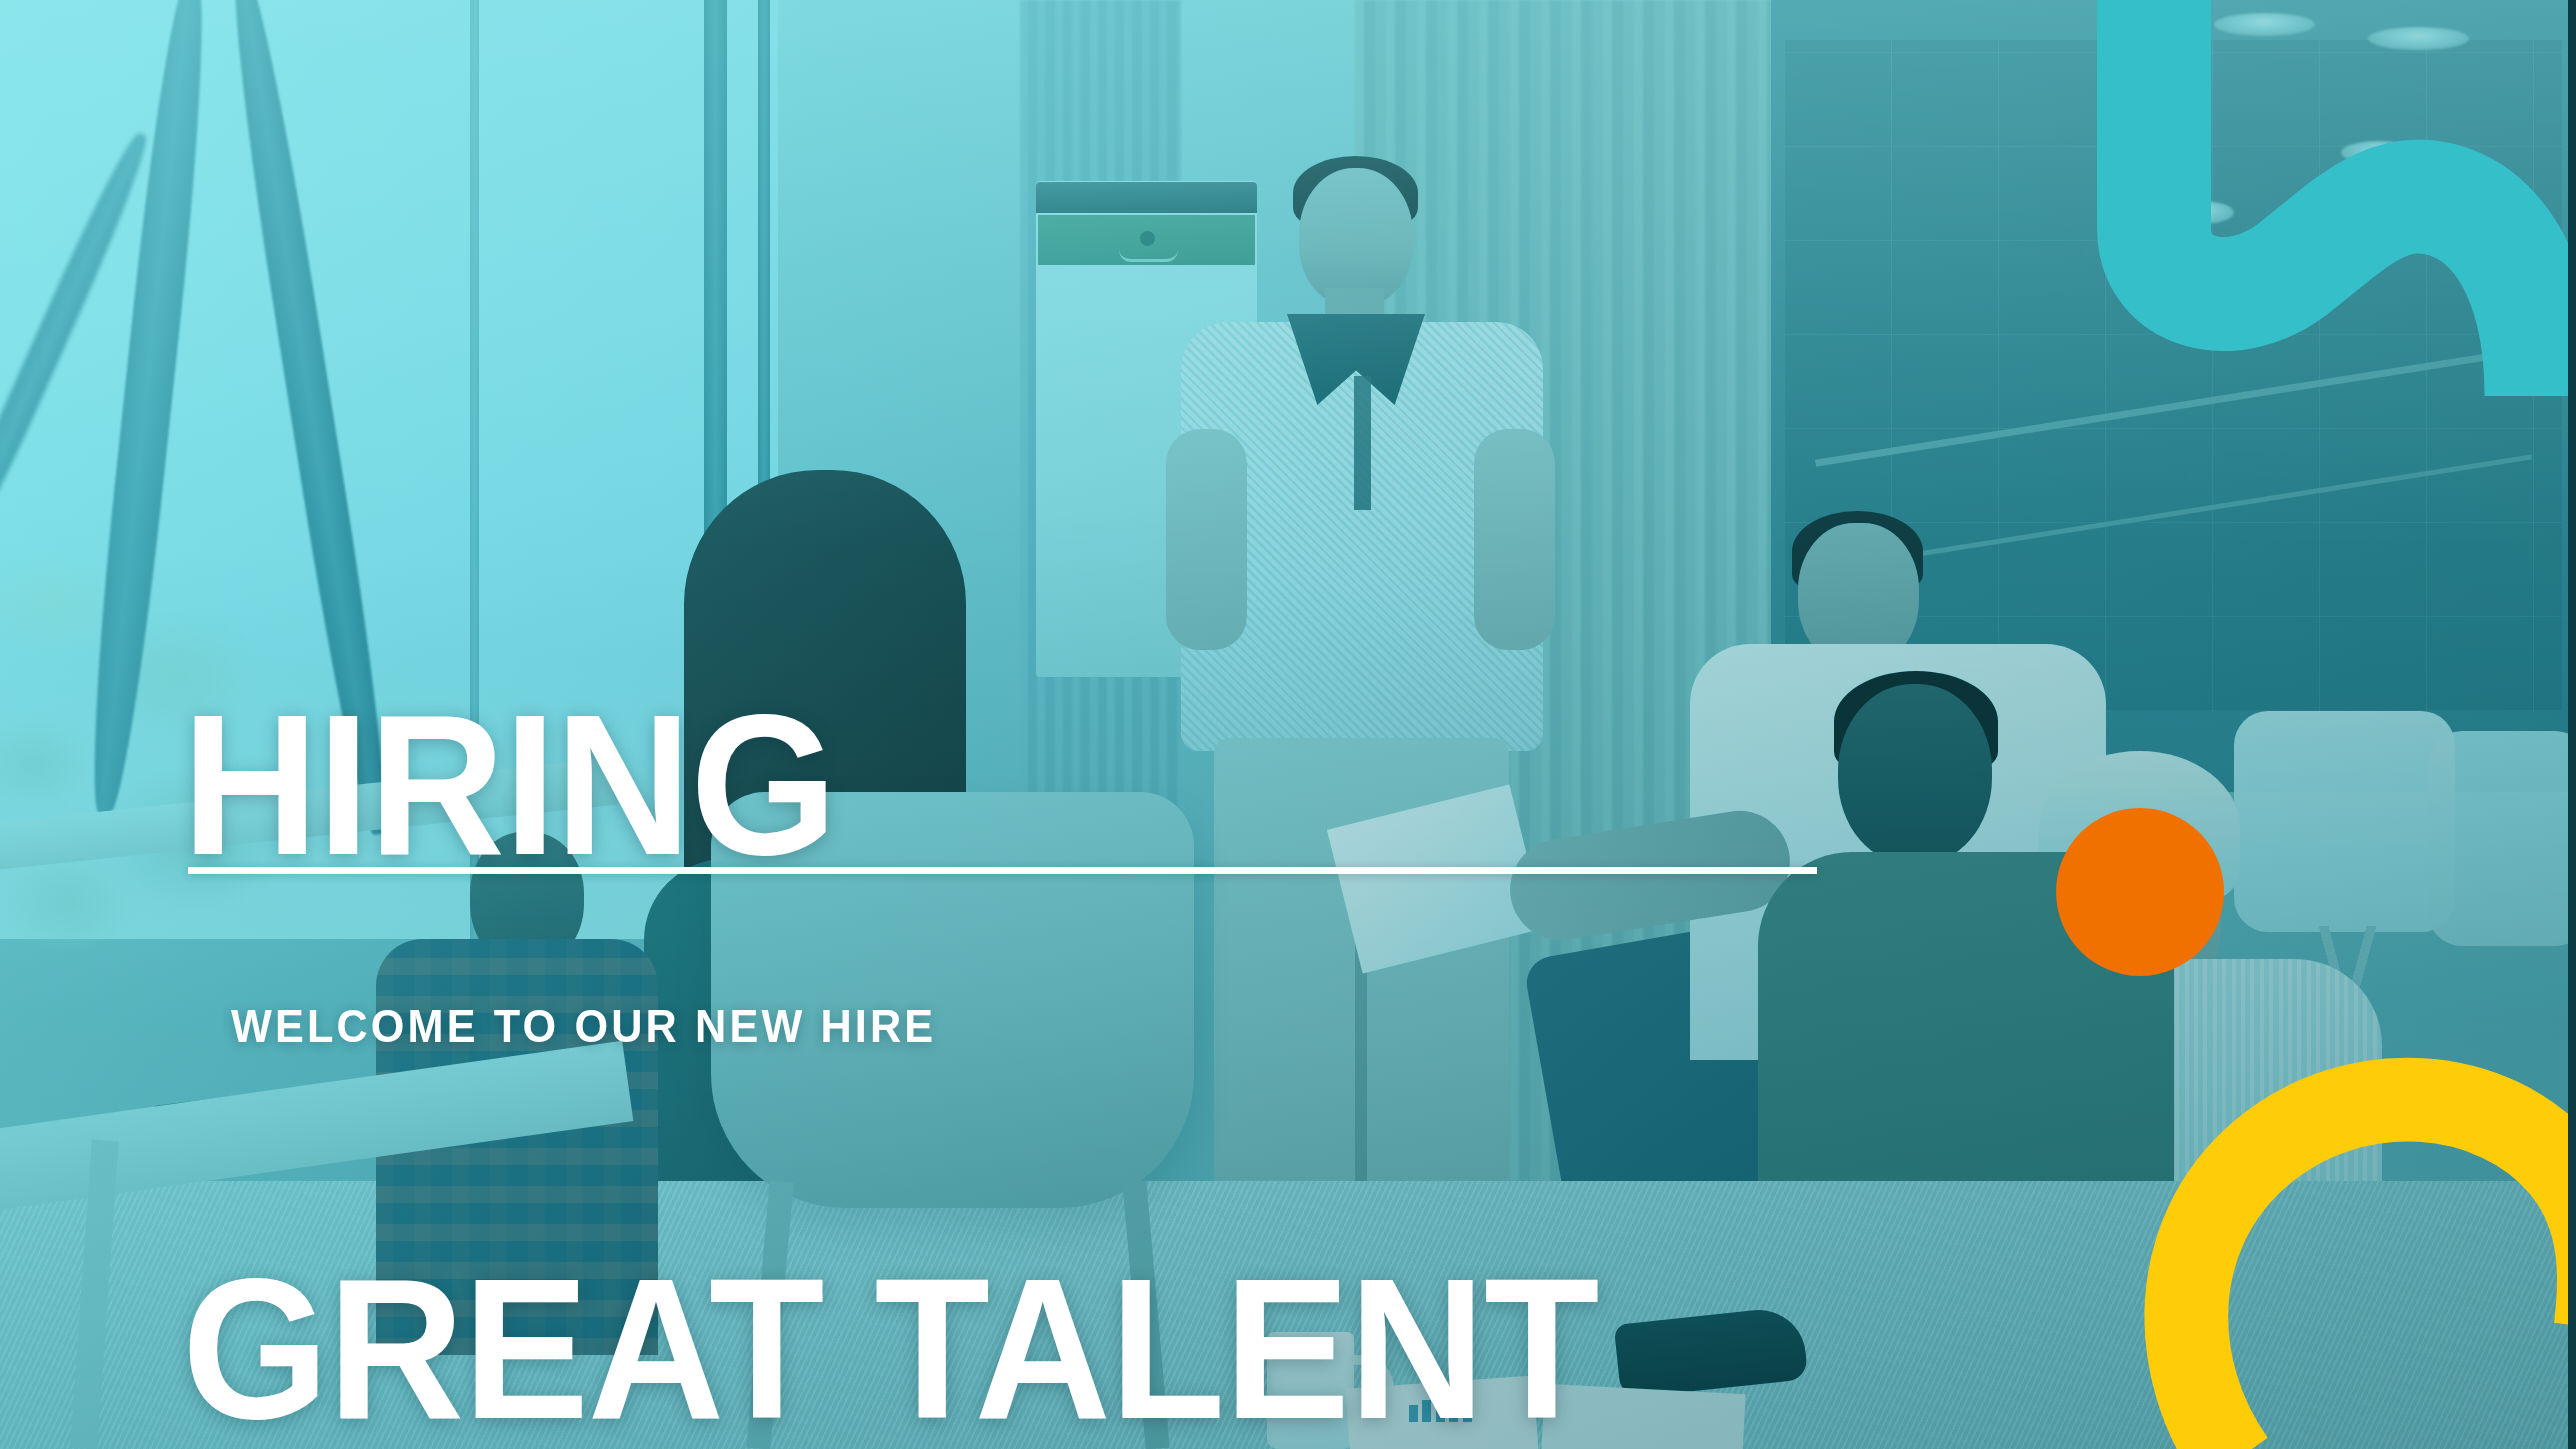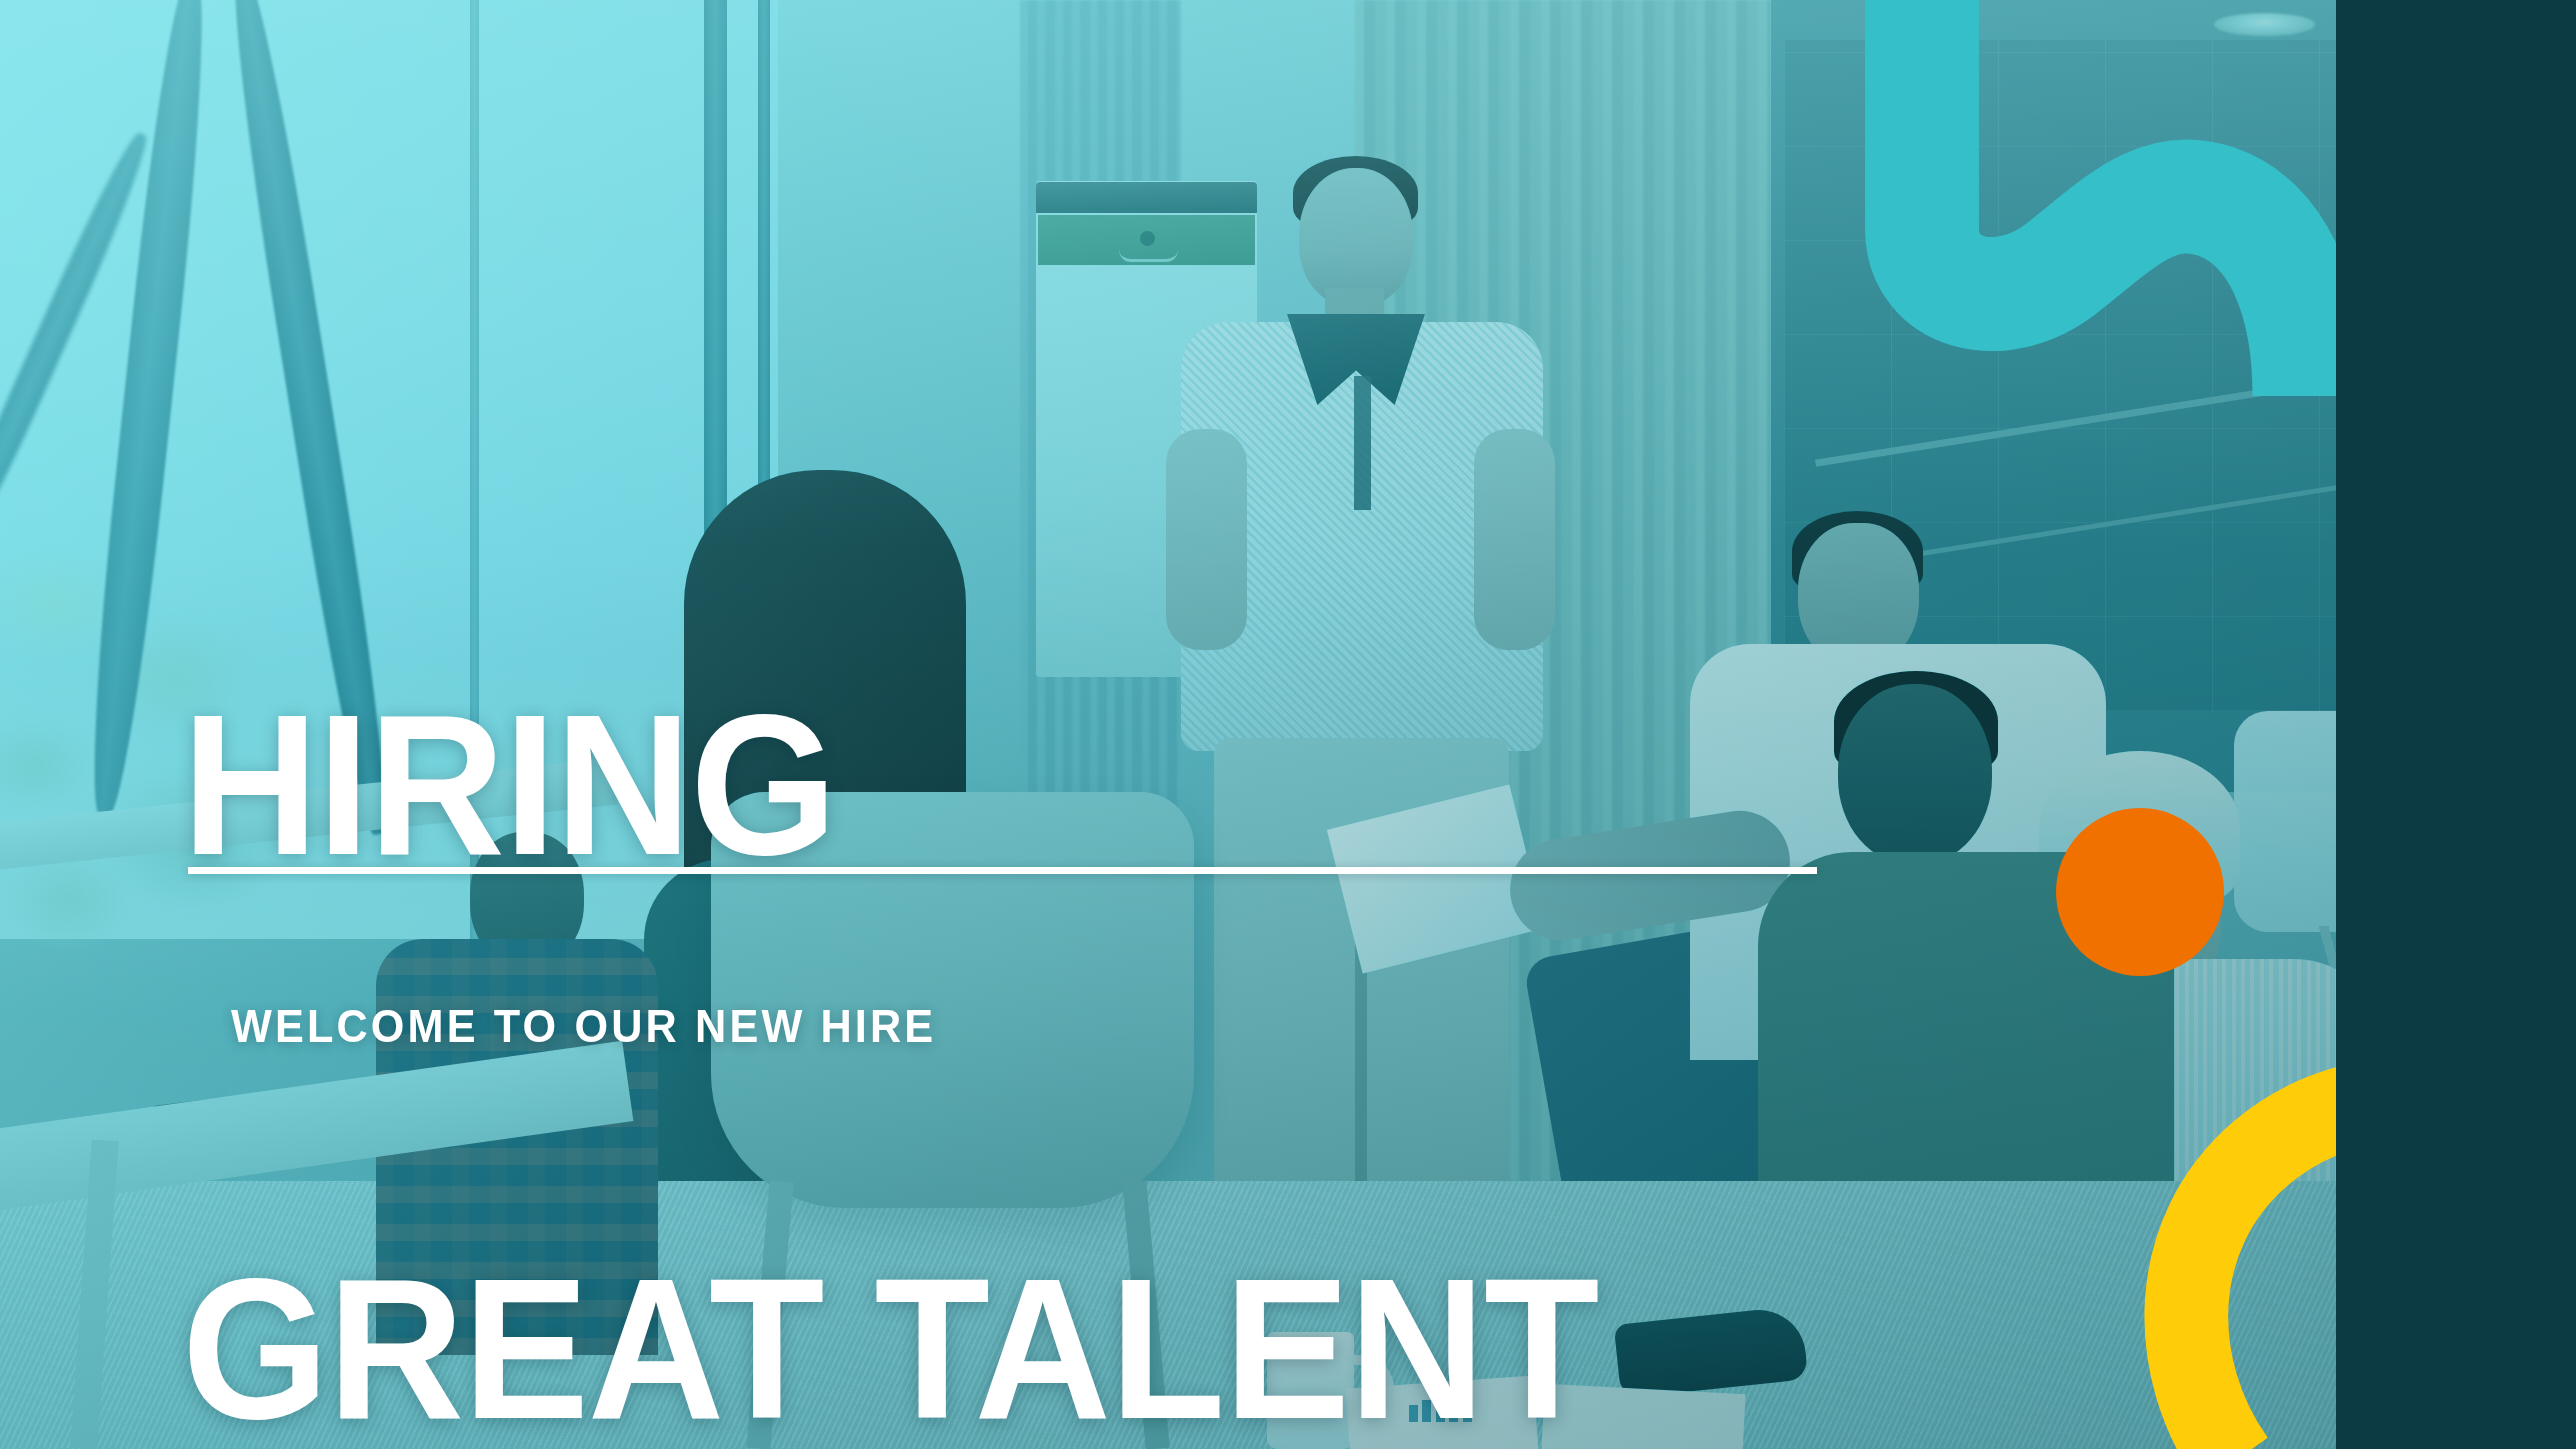--- a/index.html
+++ b/index.html
@@ -1,20 +1,20 @@
 <!DOCTYPE html>
 <html style="font-size:10.7px"><head>
 <meta charset="utf-8">
 <style>
   html,body{margin:0;padding:0;background:#0d3b44;}
   *{box-sizing:border-box;}
 
   .poster{
     position:relative;
-    width:2336px;
+    width:2568px;
     height:1449px;
     overflow:hidden;
     font-family:"Liberation Sans", sans-serif;
     background:#2b7a84;
   }
 
   
   .photo{position:absolute;inset:0;overflow:hidden;}
 
   

